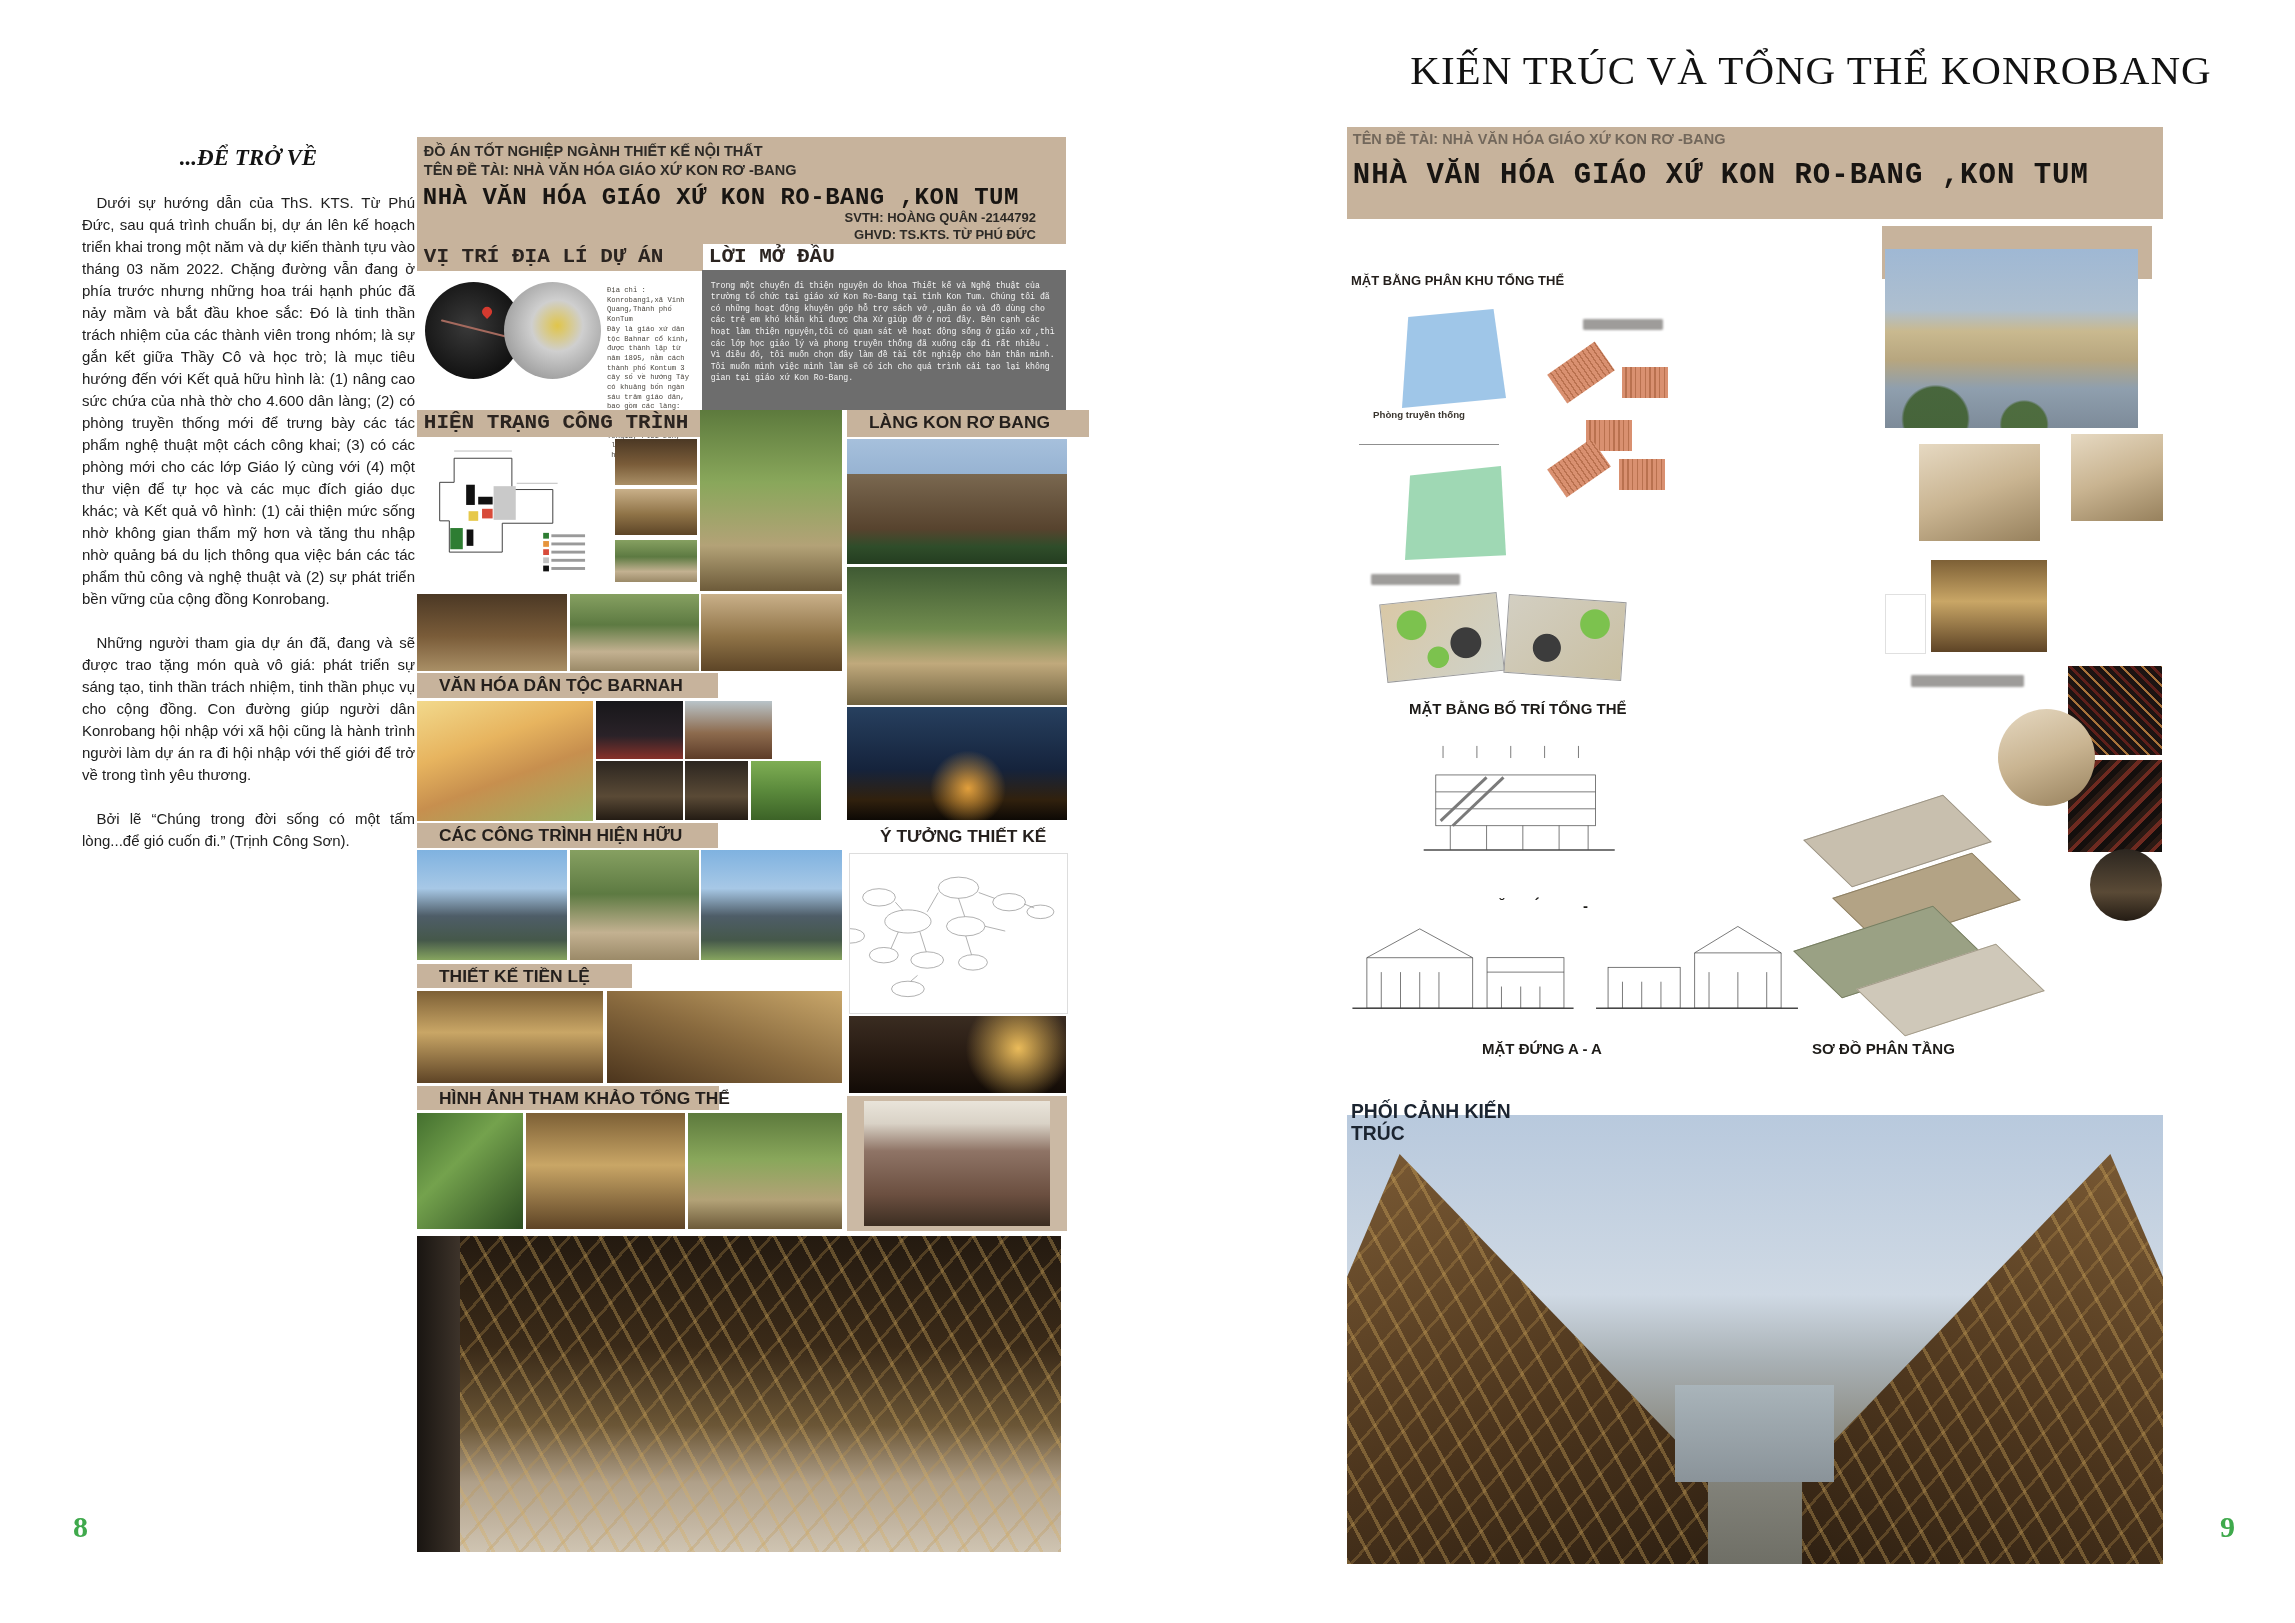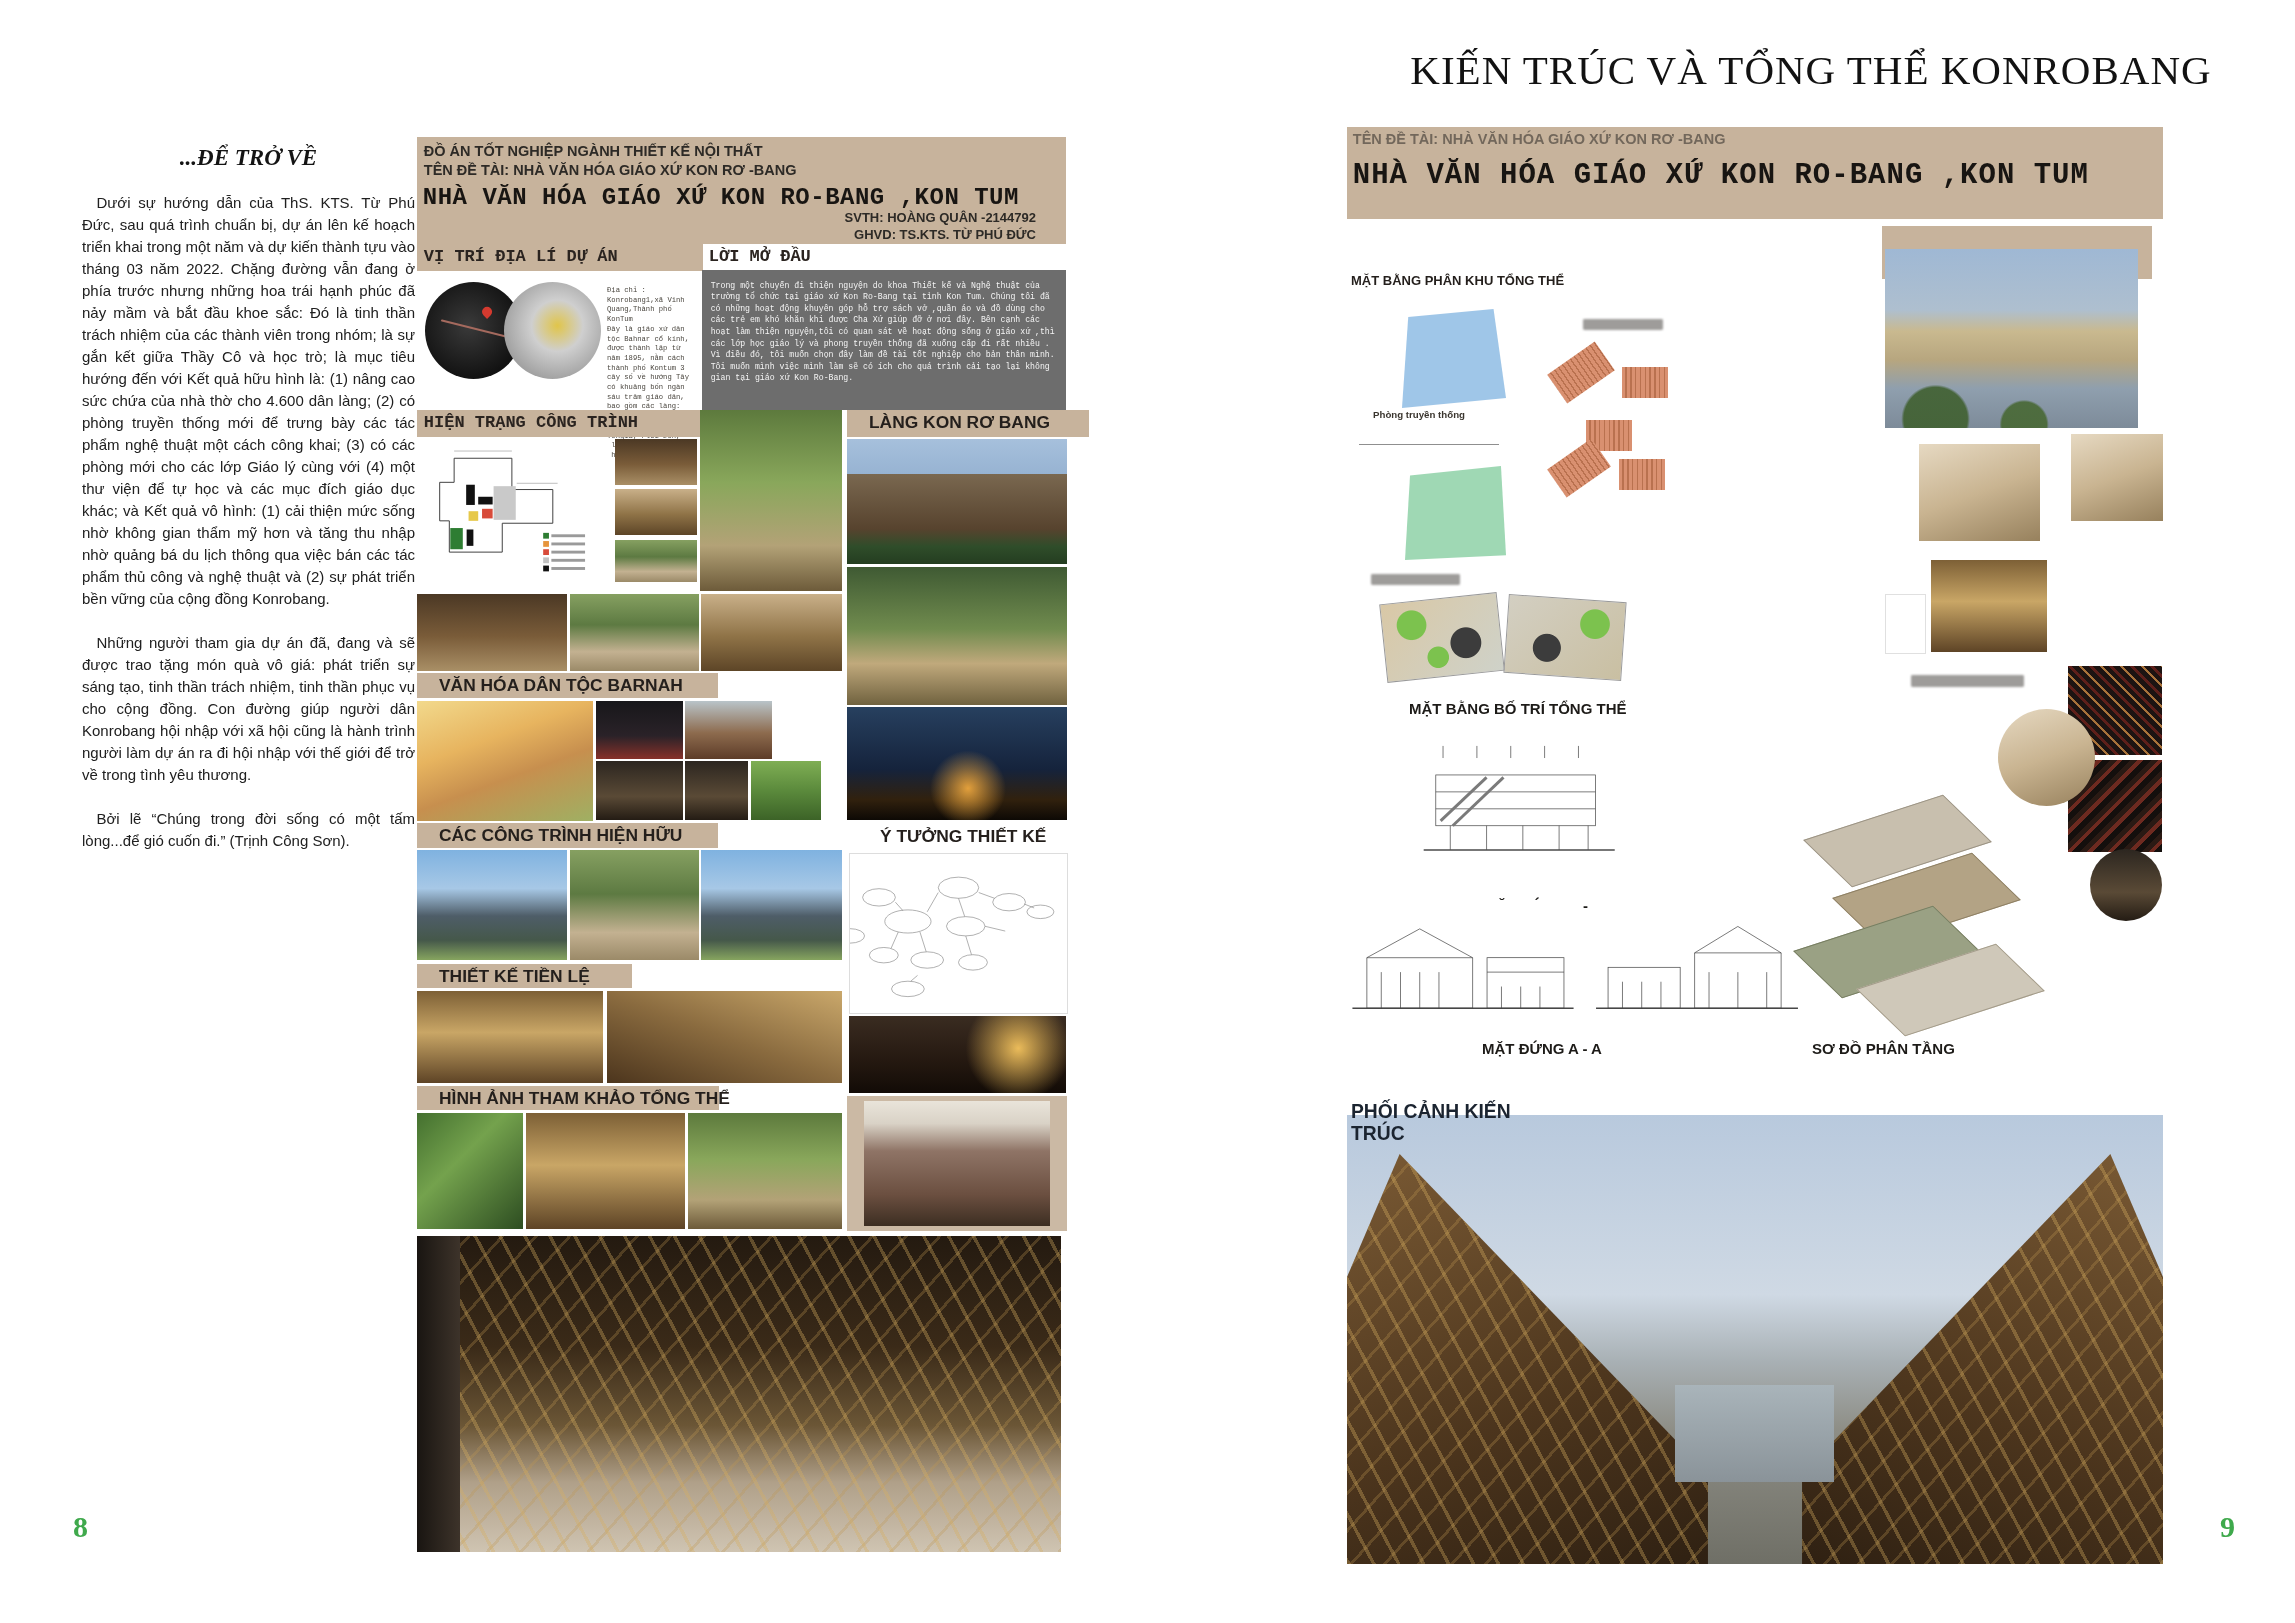--- a/index.html
+++ b/index.html
@@ -6,21 +6,21 @@
   .spread{position:relative;width:2295px;height:1623px;background:#ffffff;overflow:hidden;
           font-family:"Liberation Sans","DejaVu Sans",sans-serif;color:#1c1c1c;}
   .abs{position:absolute;}
   
   .page-title{font-family:"Liberation Serif","DejaVu Serif",serif;font-weight:400;
               font-size:41px;letter-spacing:1px;color:#121212;text-align:center;white-space:nowrap;}
   .article-title{font-family:"Liberation Serif","DejaVu Serif",serif;font-style:italic;font-weight:700;
                  font-size:23px;color:#141414;text-align:center;}
   .article p{margin:0 0 22px 0;font-size:15px;line-height:22px;text-align:justify;text-indent:14.5px;color:#202020;}
   .mono-label{font-family:"Liberation Mono","DejaVu Sans Mono",monospace;font-weight:700;
-              font-size:17px;color:#2b2420;line-height:26.5px;padding-left:6.8px;white-space:nowrap;}
+              font-size:21px;color:#2b2420;line-height:26.5px;padding-left:6.8px;white-space:nowrap;}
   .sans-label{font-weight:700;font-size:17.4px;color:#241f1c;line-height:25px;padding-left:22px;white-space:nowrap;}
   .beige-bar{background:#c7b39c;}
   .poster-head{background:#c7b39c;}
   .ph-line{font-weight:700;font-size:14.5px;color:#2d2a26;white-space:nowrap;}
   .ph-title{font-family:"Liberation Mono","DejaVu Sans Mono",monospace;font-weight:700;
             font-size:24px;letter-spacing:0.5px;color:#181512;white-space:nowrap;}
   .ph-credit{font-weight:700;font-size:13px;color:#2d2a26;white-space:nowrap;}
   .small-mono{font-family:"Liberation Mono","DejaVu Sans Mono",monospace;font-size:7.2px;line-height:9.7px;
               color:#4a463f;white-space:pre-line;}
   .intro-box{background:#6d6d6d;color:#f2f2f2;}

